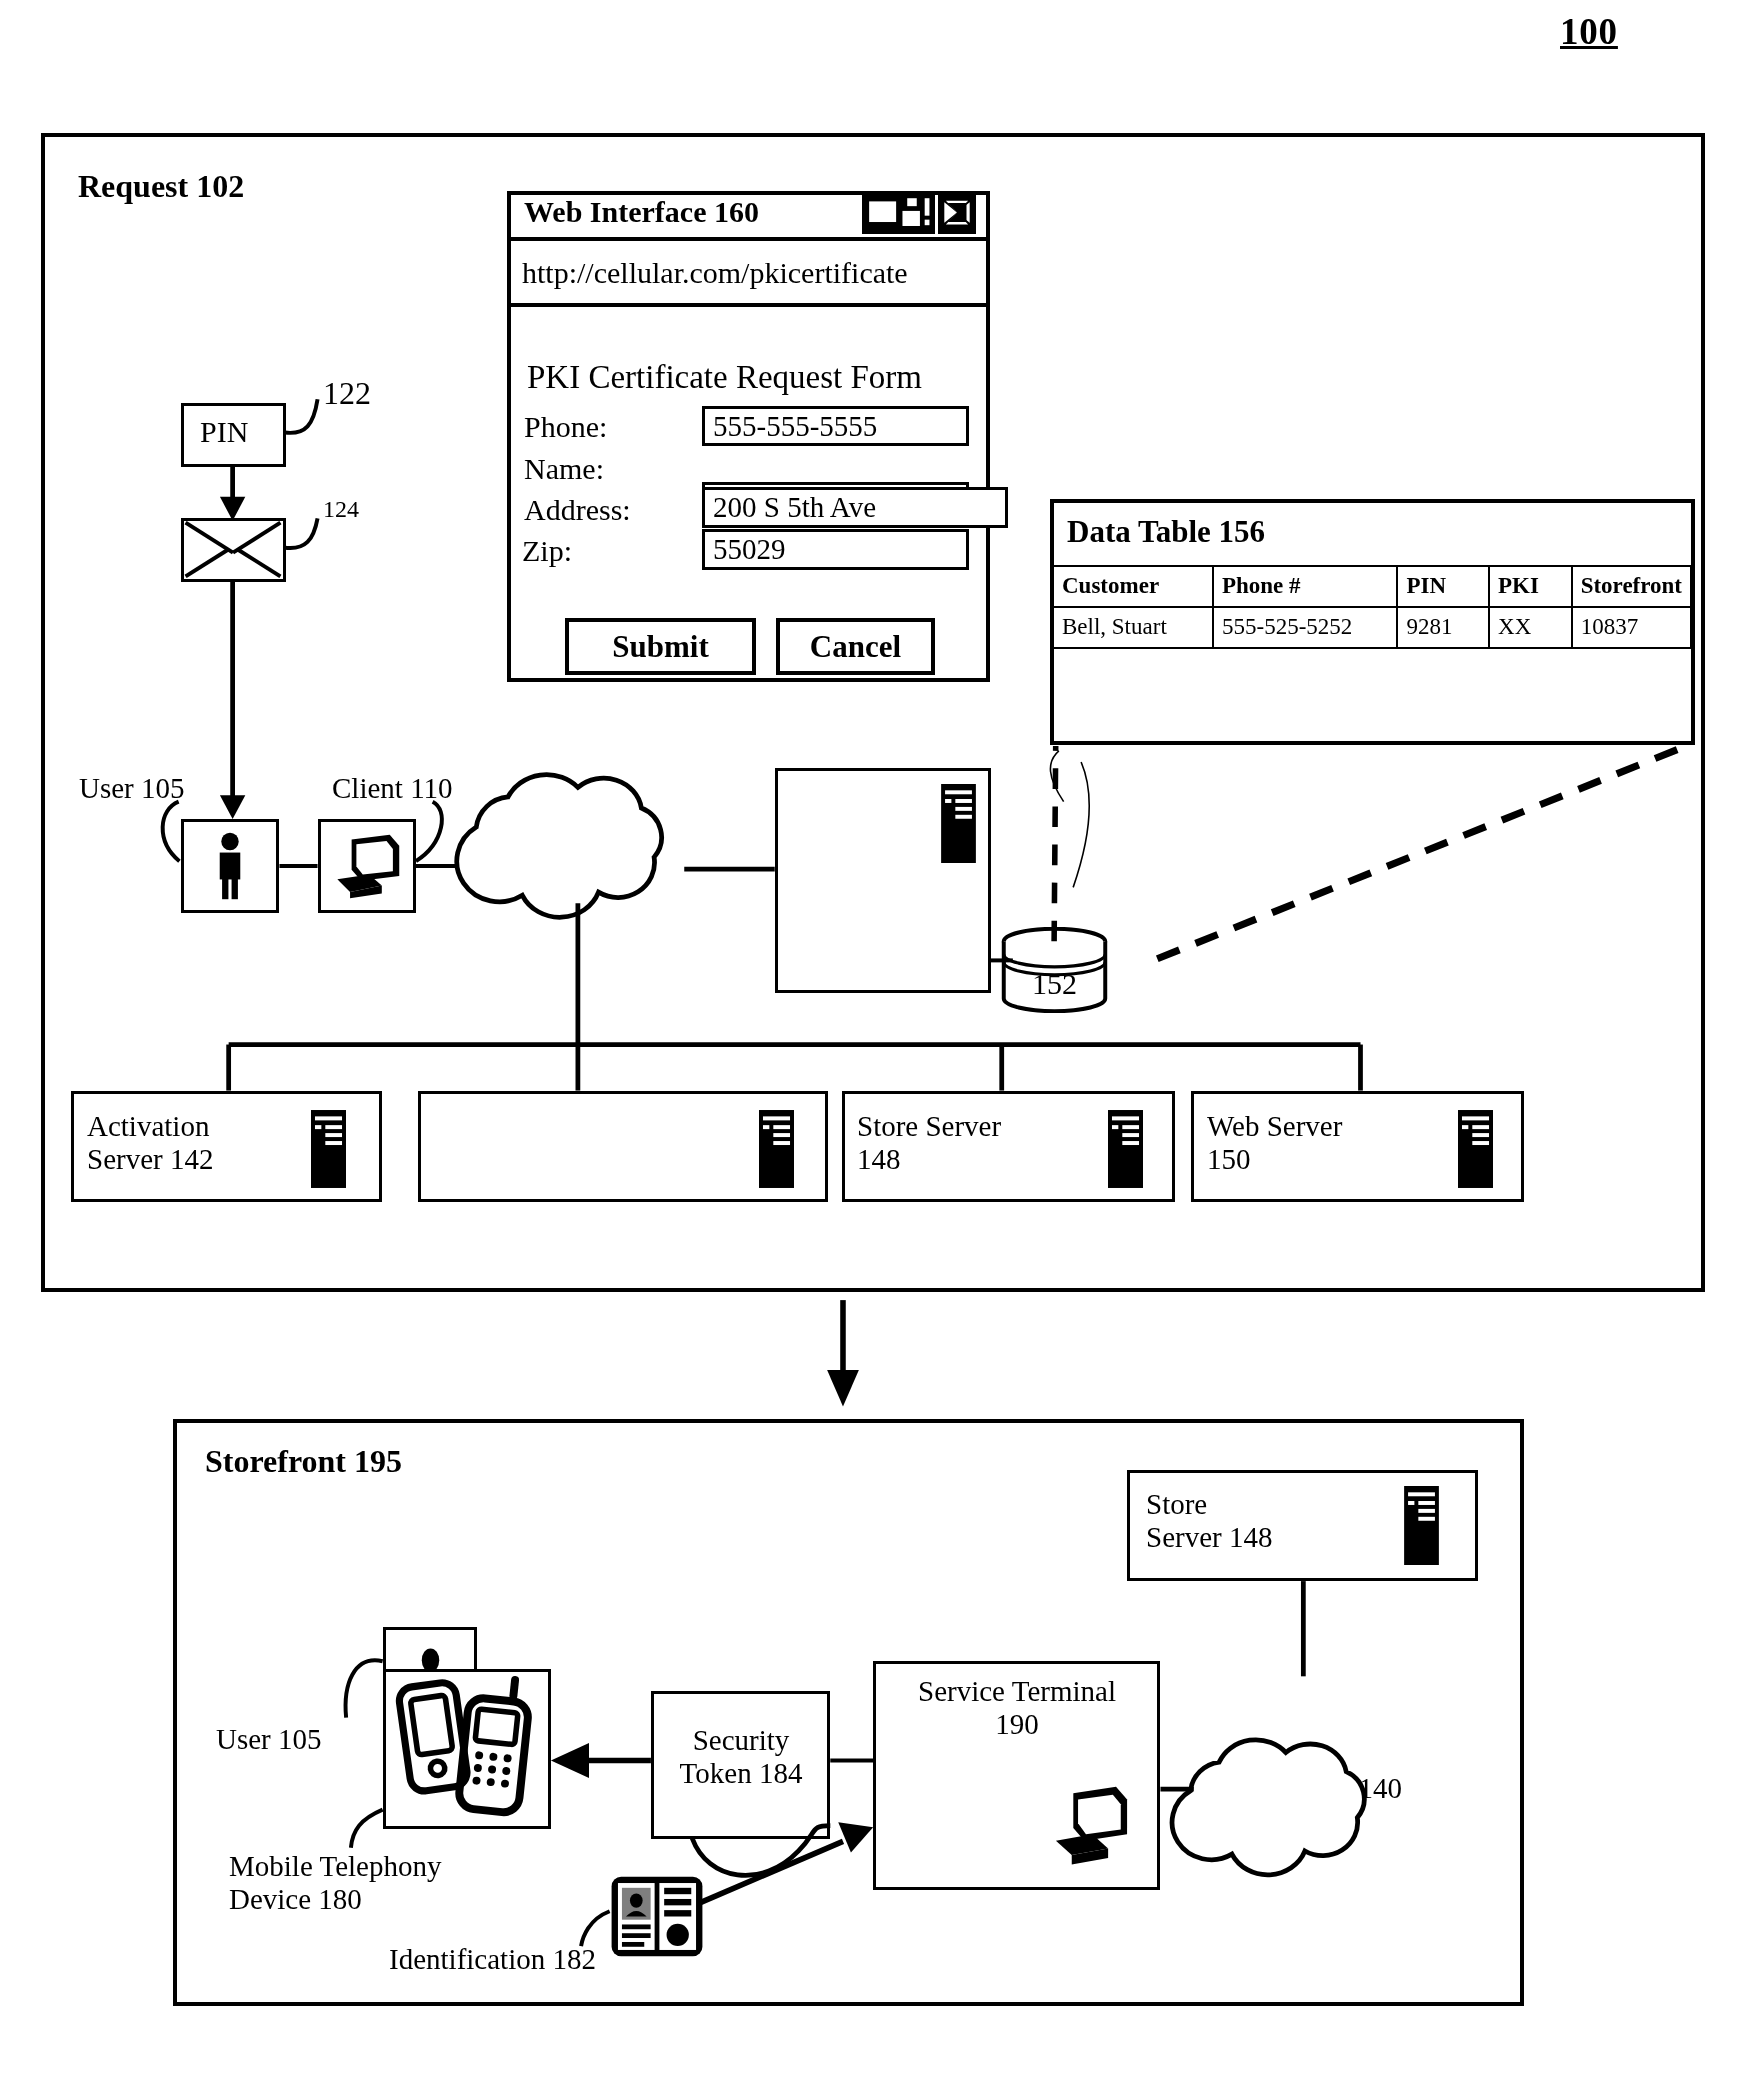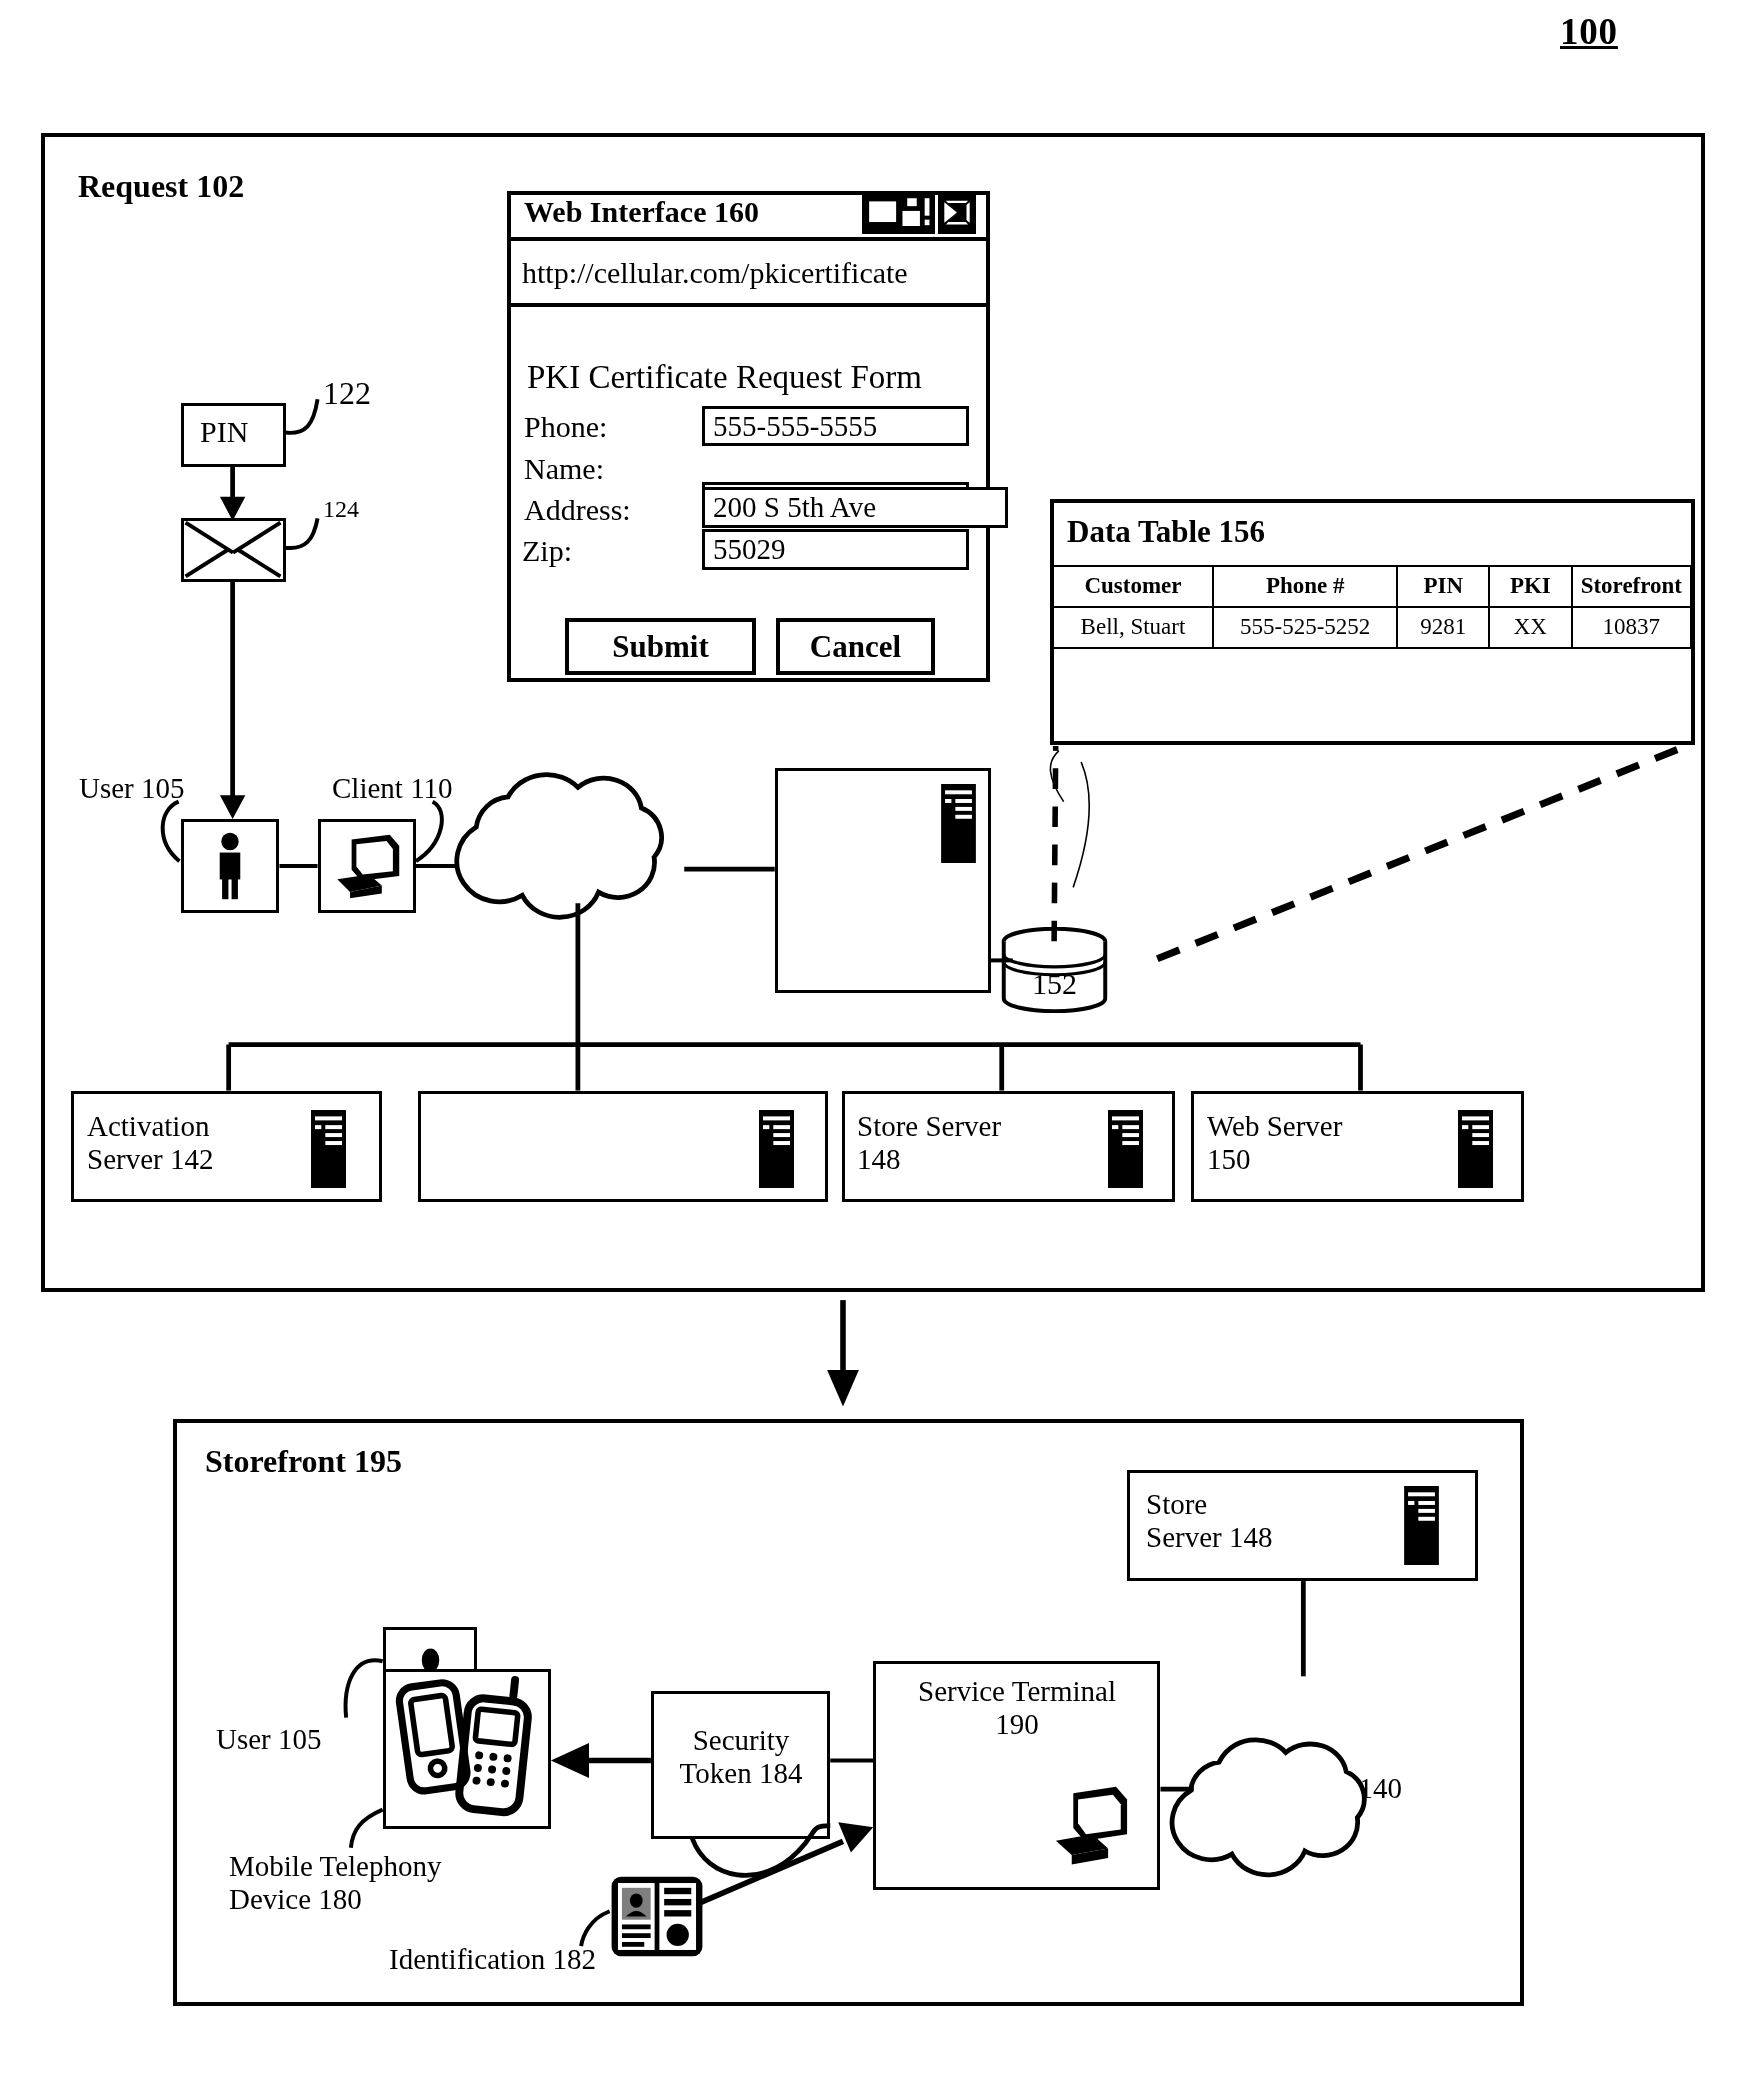--- a/index.html
+++ b/index.html
@@ -116,21 +116,21 @@
   }
   table.dtbl {
     position: absolute;
     border-collapse: collapse;
     background: #fff;
   }
   table.dtbl th, table.dtbl td {
     border: 2.4px solid #000;
     font-size: 23px;
     font-weight: bold;
-    text-align: center;
+    text-align: left;
     padding: 6.4px 8px;
     white-space: nowrap;
     font-family: "Liberation Serif", "DejaVu Serif", serif;
   }
   table.dtbl td { font-weight: normal; }
   
   svg.overlay {
     position: absolute;
     left: 0; top: 0;
     width: 1759px;

